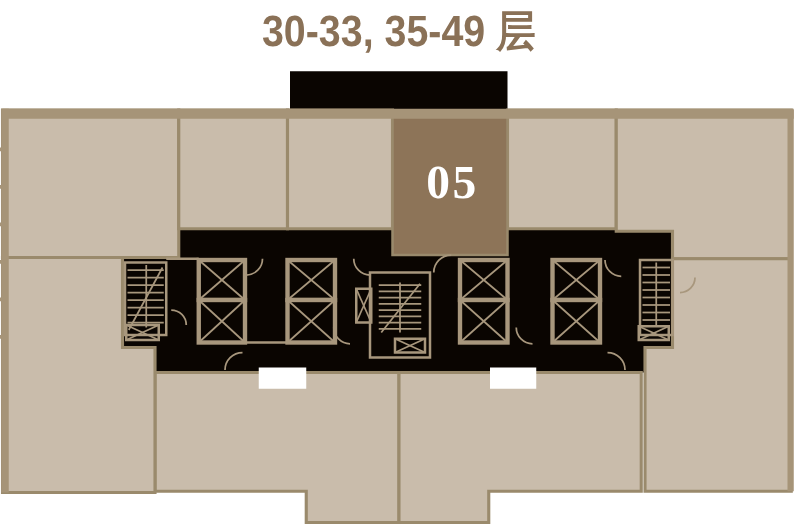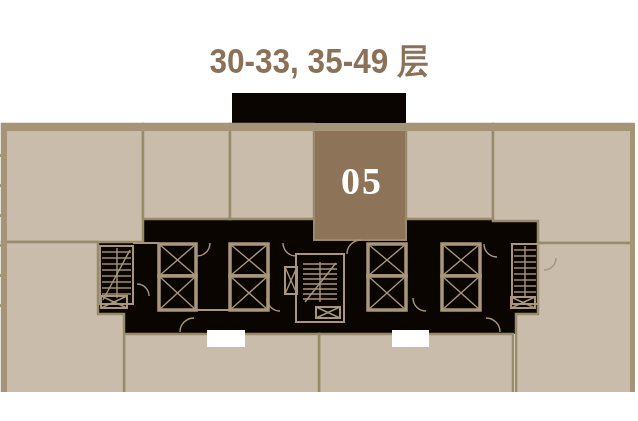--- a/index.html
+++ b/index.html
@@ -1,17 +1,17 @@
 <!DOCTYPE html>
 <html><head>
 <meta charset="utf-8">
 <style>
   html,body{margin:0;padding:0;background:#ffffff;}
-  #stage{position:relative;width:638px;height:356px;background:#ffffff;overflow:hidden;
-         font-family:"Liberation Sans",sans-serif;margin-top:36px;}
+  #stage{position:relative;width:638px;height:421px;background:#ffffff;overflow:hidden;
+         font-family:"Liberation Sans",sans-serif;}
   #floor-title{position:absolute;top:2px;left:0;width:638px;text-align:center;
          font-size:35px;font-weight:bold;color:#8a7157;letter-spacing:0px;
          transform:scaleX(0.9);transform-origin:center;white-space:nowrap;}
   svg{position:absolute;top:0;left:0;}
   .unit{fill:#c9bcab;stroke:#9a8a6c;stroke-width:2.5;}
   .u05{fill:#8d7458;stroke:#9a8a6c;stroke-width:2;}
   .band{fill:#a69478;}
   .coreblk{fill:#0a0501;}
   .wall{stroke:#a8977d;stroke-width:2;fill:none;}
   .elevbox{fill:#0a0501;stroke:#a8977d;stroke-width:3.5;}

